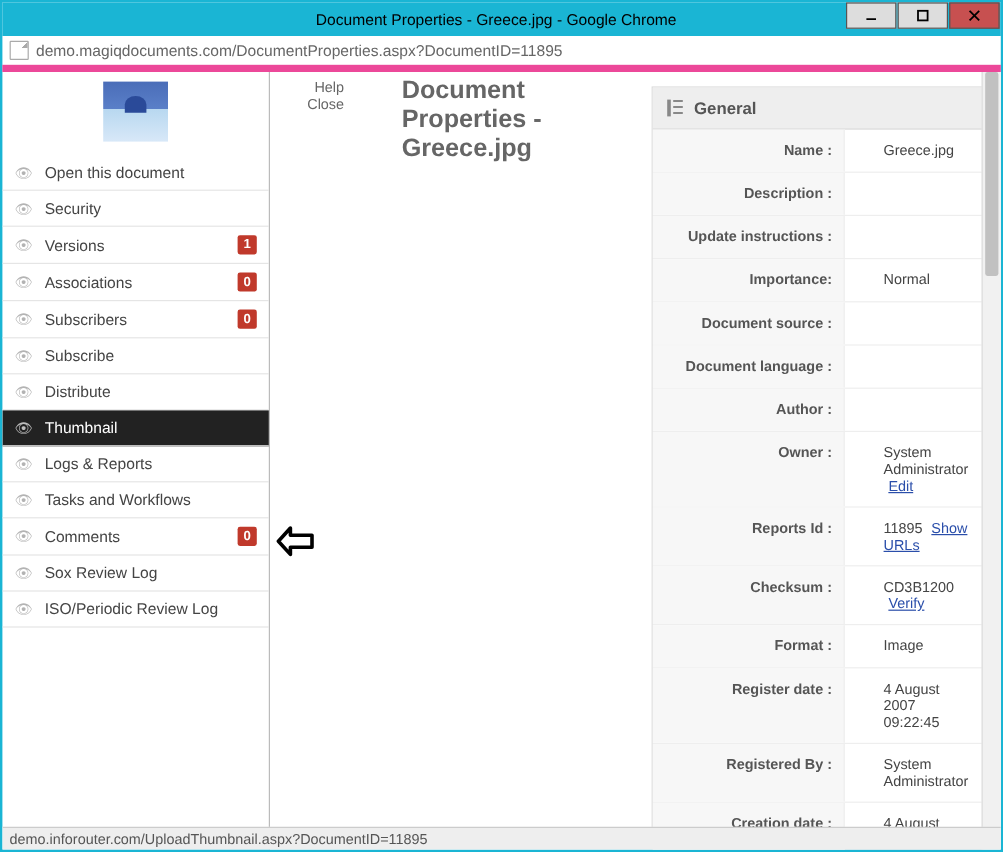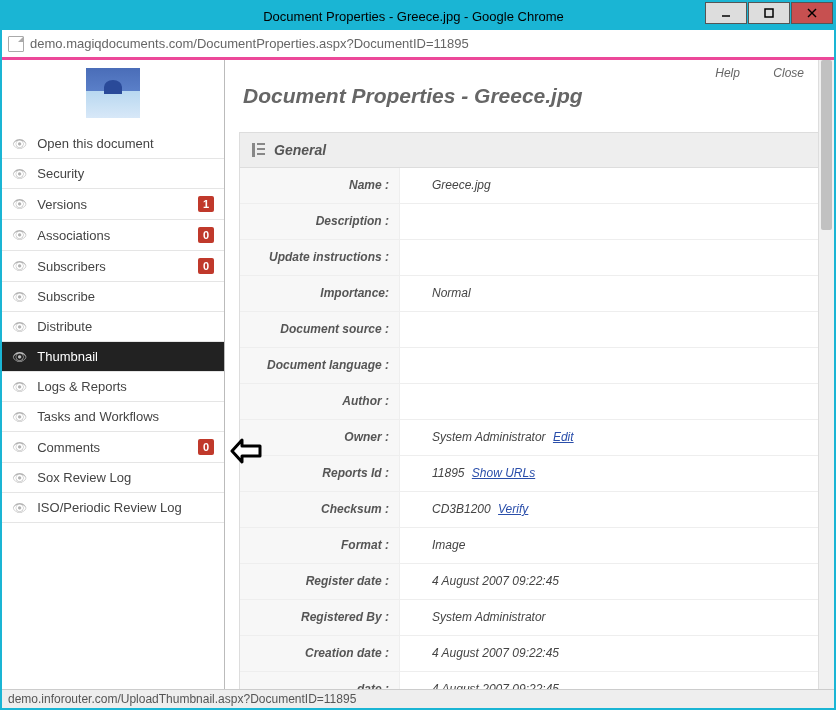--- a/index.html
+++ b/index.html
@@ -7,41 +7,41 @@
 
 .window { width: 836px; height: 710px; border: 2px solid #1ab5d4; display: flex; flex-direction: column; background: #fff; }
 
 .titlebar { height: 28px; background: #1ab5d4; display: flex; align-items: center; }
 .titlebar .title { flex: 1; text-align: center; color: #000; font-size: 13px; }
 .winbtns { display: flex; height: 100%; }
 .winbtn { width: 42px; height: 22px; display: flex; align-items: center; justify-content: center; border: 1px solid #555; background: #ddd; margin-right: 1px; }
 .winbtn.close { background: #c75050; }
 .winbtn svg { width: 12px; height: 12px; }
 
-.addrbar { height: 30px; display: flex; align-items: center; border-bottom: 3px solid #ec4899; padding: 0 6px; gap: 6px; }
+.addrbar { height: 30px; display: flex; align-items: center; border-bottom: 6px solid #ec4899; padding: 0 6px; gap: 6px; }
 .addrbar .page-icon { width: 16px; height: 16px; border: 1px solid #aaa; border-radius:1px; background: #fff; position:relative;}
 .addrbar .page-icon::after{content:"";position:absolute;top:0;right:0;width:5px;height:5px;background:linear-gradient(135deg,#fff 49%,#aaa 51%);}
 .addrbar .url { color: #666; font-size: 13px; flex:1; white-space:nowrap; overflow:hidden;}
 
 .content { flex: 1; display: flex; overflow: hidden; position: relative; }
 
 .sidebar { width: 223px; border-right: 1px solid #bbb; display: flex; flex-direction: column; }
 .thumb { text-align: center; padding: 8px 0; }
 .thumb-img { width: 54px; height: 50px; display: inline-block; background: linear-gradient(180deg,#4a6db8 0%,#5a7fc8 45%,#b8d8f0 46%,#d8e8f8 100%); position:relative;}
 .thumb-img::after{content:"";position:absolute;left:18px;top:12px;width:18px;height:14px;background:#2a4a99;border-radius:50% 50% 0 0;}
 
 .navlist { }
 .navitem { display: flex; align-items: center; padding: 7px 10px; border-bottom: 1px solid #e5e5e5; color: #444; cursor: pointer; position: relative; }
 .navitem.active { background: #222; color: #fff; }
 .navitem .eye { margin-right: 10px; opacity: 0.4; font-size: 12px; }
 .navitem.active .eye { opacity: 0.7; }
 .navitem .lbl { flex: 1; }
 .badge { background: #c0392b; color: #fff; border-radius: 2px; min-width: 16px; height: 16px; font-size: 11px; display: flex; align-items: center; justify-content: center; padding: 0 3px; font-weight: bold; }
 
-.main { flex: 1; display:flex; flex-direction:column; background: #fff; position:relative;font-style:italic;}
+.main { flex: 1; display:flex; flex-direction:row; background: #fff; position:relative;}
 .toplinks { text-align: right; padding: 6px 30px 0 0; color: #666; font-size: 12px;}
 .toplinks span { margin-left: 30px; cursor:pointer;}
 .page-title { padding: 4px 18px 12px; font-size: 21px; color: #666; font-weight:600;}
 
 .panel { margin: 12px 14px 0 14px; border: 1px solid #ddd; }
 .panel-header { background: #eee; border-bottom: 1px solid #ddd; padding: 9px 12px; color: #555; font-size: 14px; display:flex; align-items:center; gap:8px; font-weight:600;}
 .panel-header .gen-icon { width:14px; height:14px; display:inline-flex;}
 .panel-header .gen-icon span{width:3px;height:14px;background:#888;margin-right:2px;}
 .panel-header .gen-icon span:last-child{width:8px;background:repeating-linear-gradient(180deg,#888 0 2px,transparent 2px 5px);margin:0;}
 

